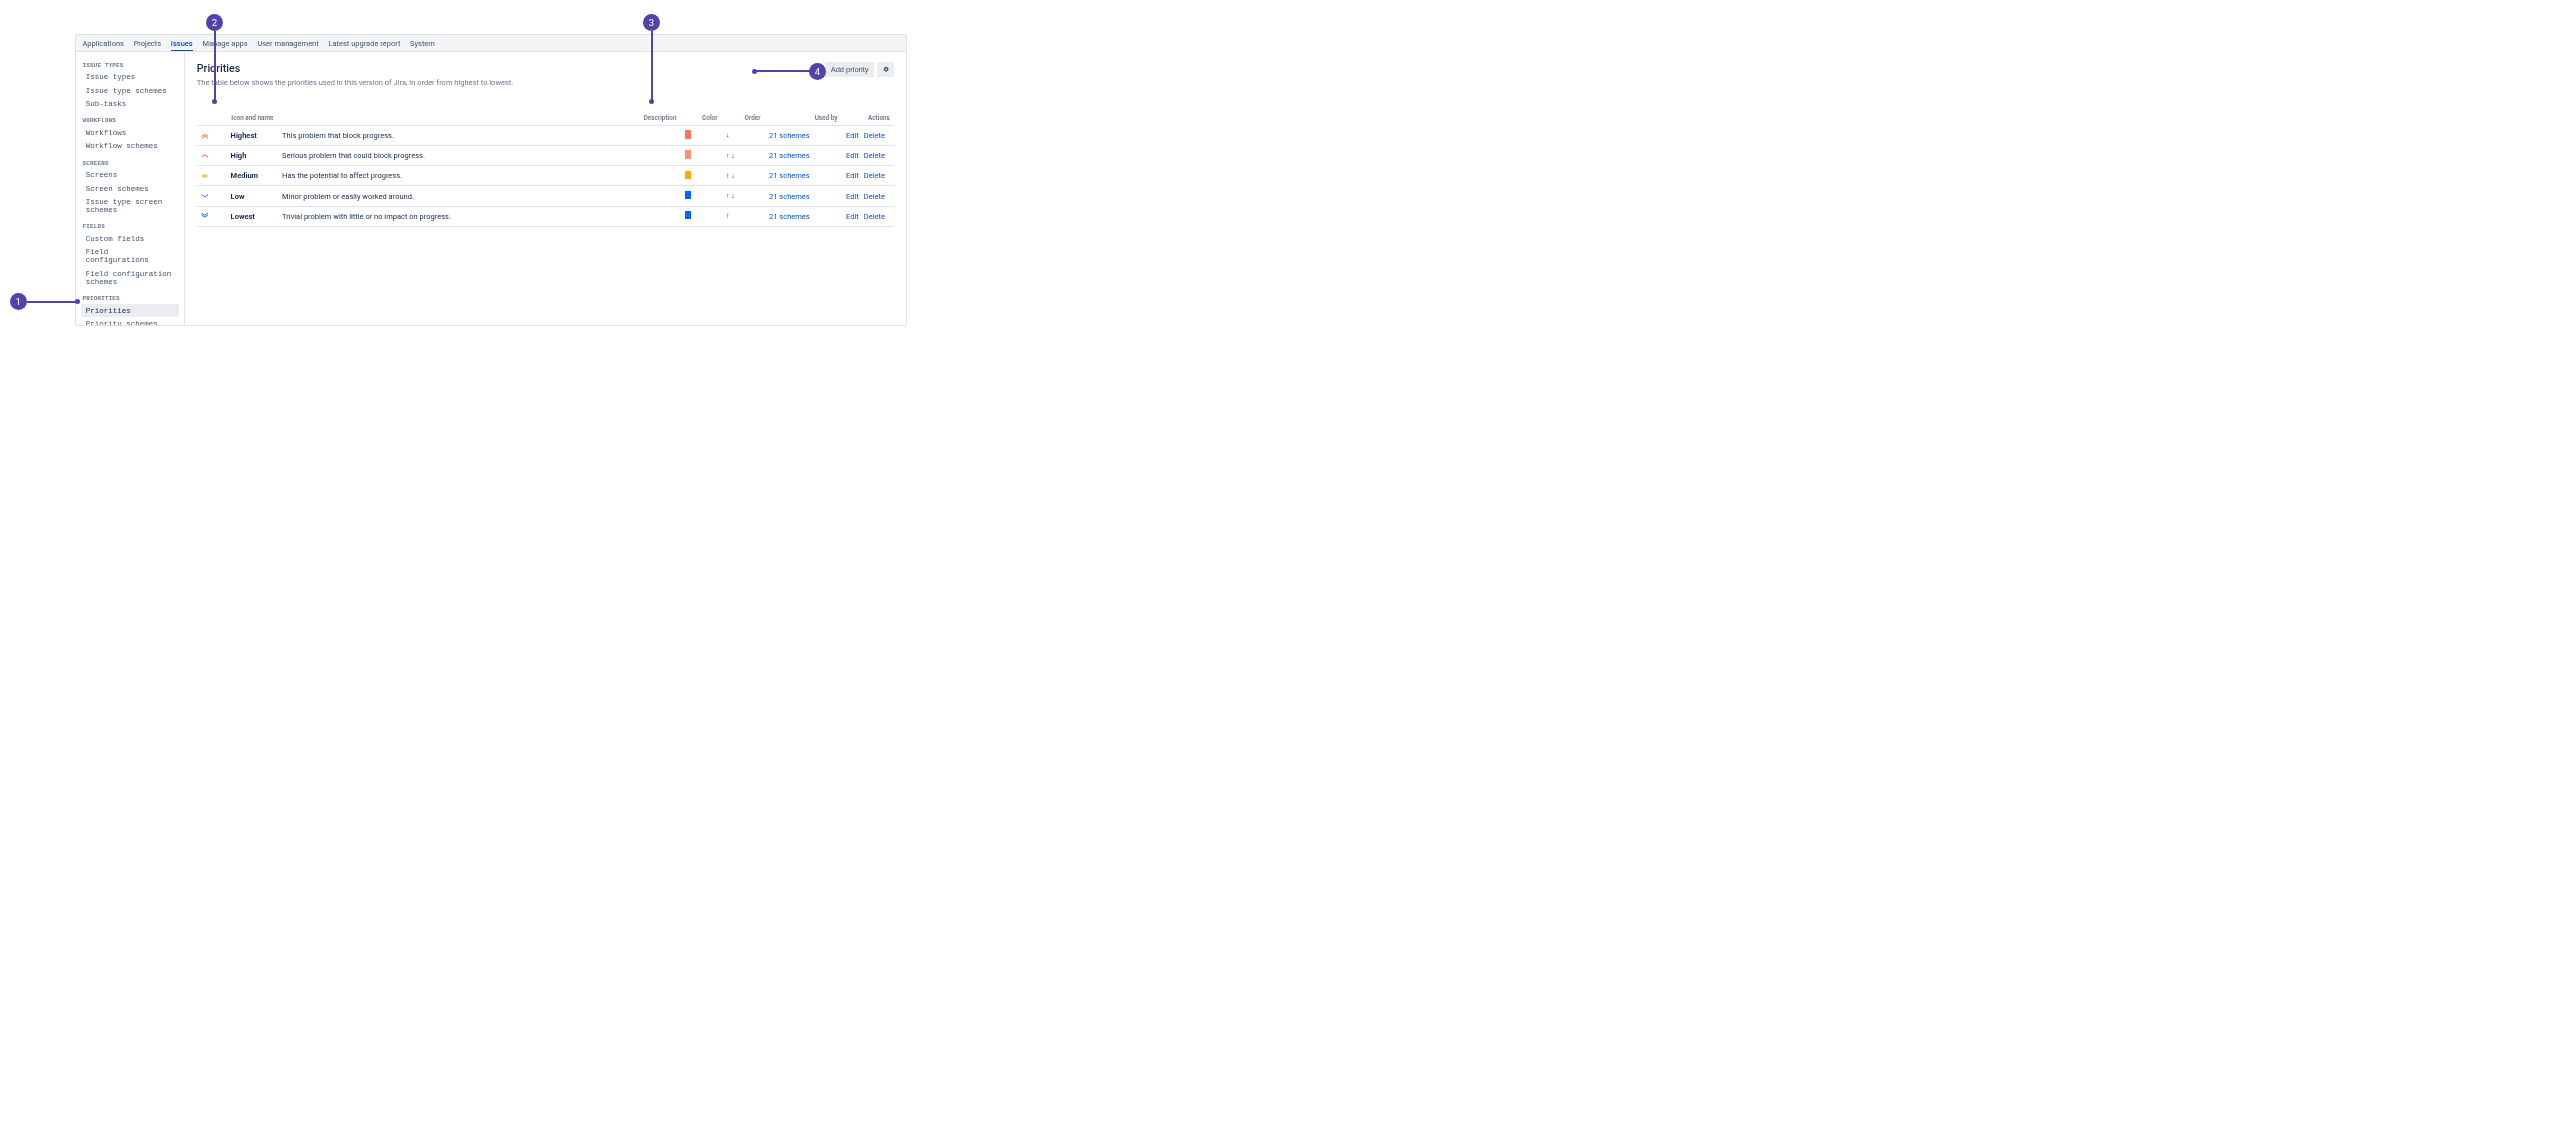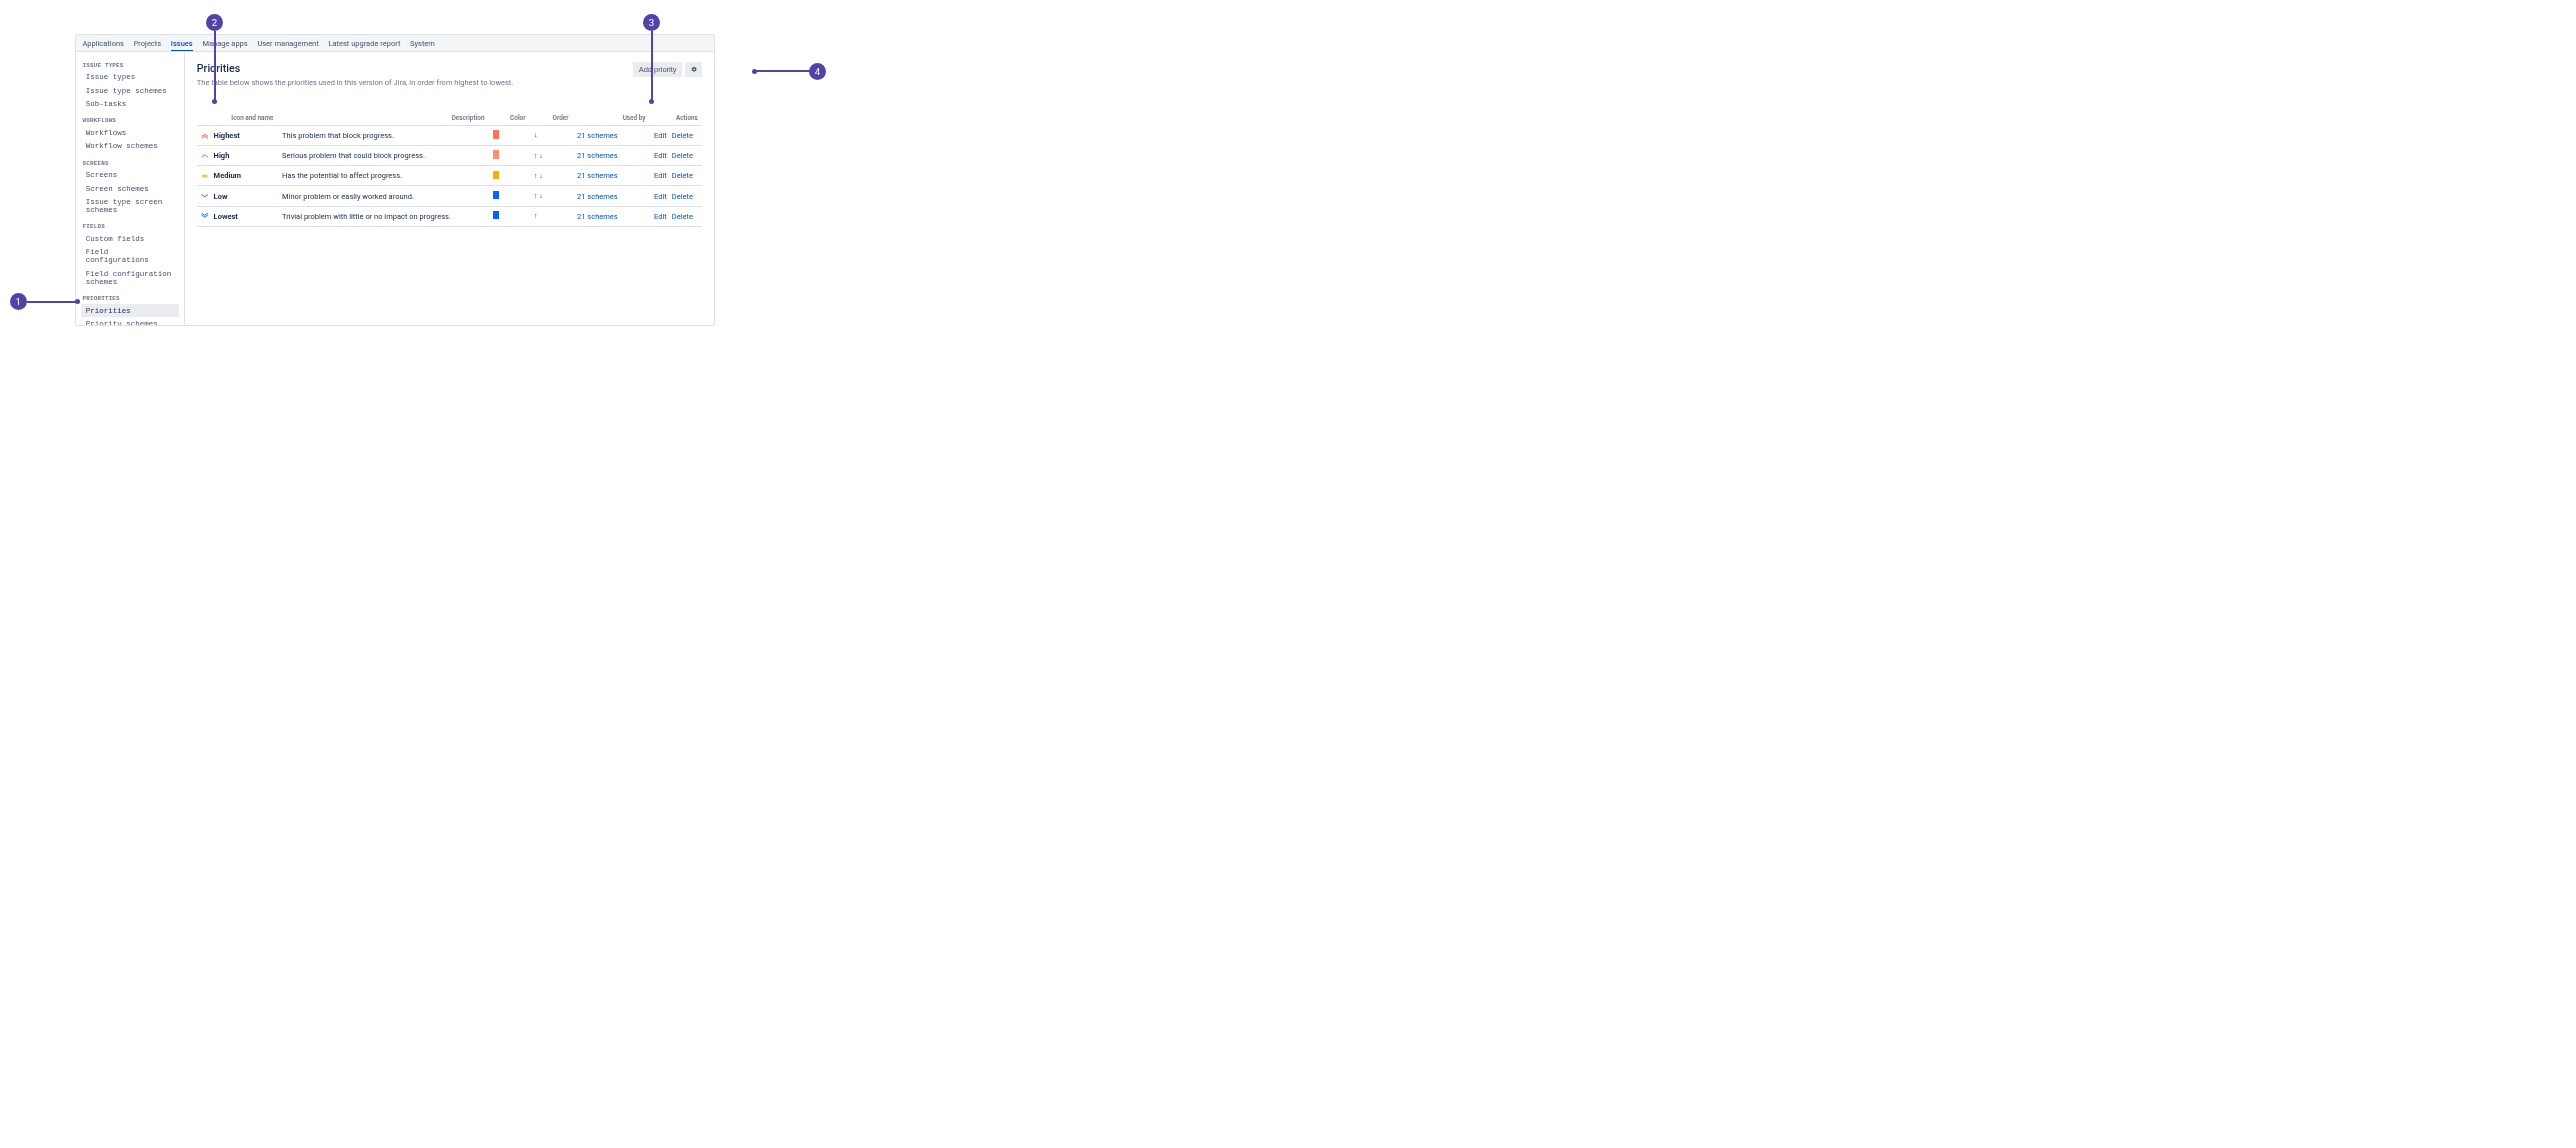--- a/index.html
+++ b/index.html
@@ -1,17 +1,17 @@
 <!DOCTYPE html>
 <html style="font-size:8.6px"><head>
 <meta charset="utf-8">
 <style>
   *{box-sizing:border-box;margin:0;padding:0;}
   body{font-family:-apple-system,BlinkMacSystemFont,"Segoe UI",Roboto,Helvetica,Arial,sans-serif;background:#fff;color:#172B4D;font-size:7.5px;}
-  .app{position:relative;width:640px;height:292px;margin:34px 0 0 75px;border:1.1px solid #DFE1E6;border-radius:2.1px;overflow:hidden;background:#fff;}
+  .app{position:relative;width:832px;height:292px;margin:34px 0 0 75px;border:1.1px solid #DFE1E6;border-radius:2.1px;overflow:hidden;background:#fff;}
   .topnav{display:flex;align-items:center;height:17px;background:#F4F5F7;border-bottom:0.5px solid #DFE1E6;padding:0 6.4px;gap:9.7px;font-size:7.5px;}
   .topnav span{cursor:pointer;color:#42526E;}
   .topnav span.active{color:#0052CC;font-weight:500;border-bottom:1.1px solid #0052CC;padding-bottom:2.7px;margin-bottom:-3.8px;}
   .body{display:flex;height:calc(100% - 17px);}
   .sidebar{width:109px;border-right:0.5px solid #DFE1E6;padding:9.7px 5.4px 5.4px 5.4px;overflow-y:auto;font-family:Liberation Mono, monospace;}
   .side-group-title{font-size:5.9px;font-weight:700;color:#6B778C;letter-spacing:0.2px;margin:6.4px 0 2.1px 1.1px;}
   .side-group-title:first-child{margin-top:0;}
   .side-item{display:block;padding:2.7px 4.3px;border-radius:1.6px;color:#42526E;cursor:pointer;font-size:7.5px;}
   .side-item.selected{background:#EBECF0;color:#172B4D;}
   .main{flex:1;padding:9.7px 11.8px;}
@@ -23,21 +23,21 @@
   .btn.icon-only{width:17px;display:flex;align-items:center;justify-content:center;}
   .table{width:100%;margin-top:23.6px;border-collapse:collapse;font-size:7.5px;}
   .table th{text-align:right;font-weight:600;color:#6B778C;font-size:6.4px;padding:3.2px 4.3px;border-bottom:1.1px solid #DFE1E6;}
   .table td{padding:4.3px 4.3px;border-bottom:0.5px solid #DFE1E6;vertical-align:middle;color:#172B4D;}
   .col-icon{width:81px;}
   .col-color{width:41px;}
   .col-order{width:43px;}
   .col-used{width:77px;}
   .col-actions{width:50px;}
   .pname{font-weight:700;}
-  .iconcell{display:flex;align-items:center;gap:5px;}
+  .iconcell{display:flex;align-items:center;gap:22px;}
   .picon{width:7.5px;height:7.5px;display:inline-flex;align-items:center;justify-content:center;}
   .swatch{width:6.4px;height:8.6px;display:inline-block;}
   .link{color:#0052CC;cursor:pointer;}
   .order-arrows{color:#6B778C;font-size:7px;white-space:nowrap;}
   .actions-cell .link{margin-right:5px;}
   
   .callout{position:absolute;width:17px;height:17px;border-radius:50%;background:#5243AA;color:#fff;font-size:9.7px;display:flex;align-items:center;justify-content:center;font-weight:400;z-index:10;}
   .line{position:absolute;background:#5243AA;z-index:9;}
   .dot{position:absolute;width:5.4px;height:5.4px;border-radius:50%;background:#5243AA;z-index:9;}
 </style>

